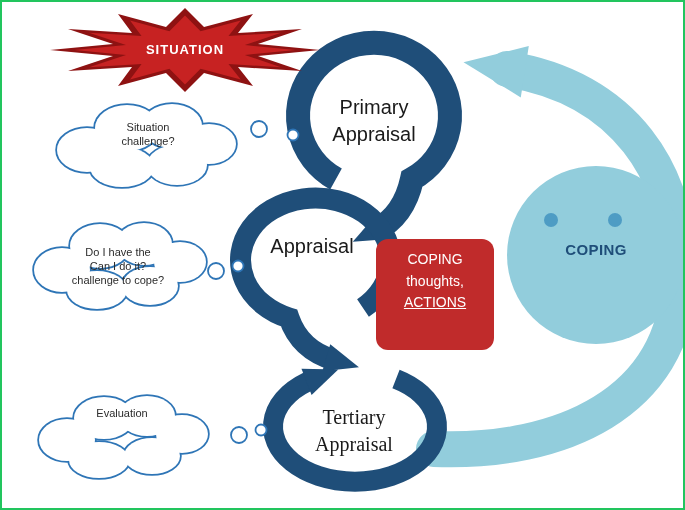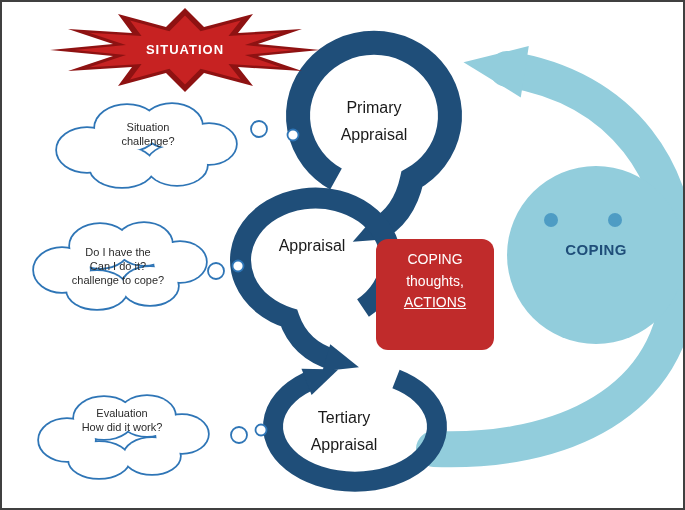--- a/index.html
+++ b/index.html
@@ -1,27 +1,27 @@
 <!DOCTYPE html>
 <html><head>
 <meta charset="utf-8">
 <style>
   html,body { margin:0; padding:0; background:#ffffff; }
   .stage {
     position:relative; width:685px; height:510px; box-sizing:border-box;
-    background:#ffffff; border:2px solid #404040; overflow:hidden;
+    background:#ffffff; border:2px solid #22c55e; overflow:hidden;
     font-family:"Liberation Sans", sans-serif;
   }
   .stage svg { position:absolute; left:0; top:0; }
   .txt { position:absolute; text-align:center; pointer-events:none; }
   .burst-label { width:150px; left:108px; top:40px; color:#ffffff; font-size:13px; font-weight:bold; letter-spacing:1px; }
-  .ring-label { width:140px; font-size:16px; color:#1a1a1a; line-height:27px; }
+  .ring-label { width:140px; font-size:20px; color:#1a1a1a; line-height:27px; }
   .ring1-label { left:302px; top:92px; }
   .ring2-label { left:240px; top:230px; line-height:28px; }
-  .ring3-label { left:272px; top:402px; }
+  .ring3-label { left:282px; top:402px;font-family:Liberation Serif, serif; }
   .cloud-text { width:160px; font-size:11px; color:#2b2b2b; line-height:14px; }
   .cloud1-text { left:66px; top:118px; }
   .cloud2-text { left:36px; top:243px; }
   .cloud3-text { left:40px; top:404px; }
   .box-text { left:376px; top:247px; width:114px; color:#ffffff; font-size:14px; line-height:21.5px; }
   .box-text .underl { text-decoration:underline; }
   .repertoire-text { left:514px; top:237px; width:160px; color:#1F4E79; font-size:15px; font-weight:bold; line-height:21px; letter-spacing:0.4px; }
   .cloud-stroke ellipse { fill:#ffffff; stroke:#2E75B6; stroke-width:3.5; }
   .cloud-fill ellipse { fill:#ffffff; }
   .bubble circle { fill:#ffffff; stroke:#2E75B6; stroke-width:1.8; }
@@ -145,21 +145,20 @@
     <div>Situation</div>
     <div>challenge?</div>
   </div>
   <div class="txt cloud-text cloud2-text">
     <div>Do I have the</div>
     <div>Can I do it?</div>
     <div>challenge to cope?</div>
   </div>
   <div class="txt cloud-text cloud3-text">
     <div>Evaluation</div>
-    <div>How did it work?</div>
   </div>
 
   <div class="txt box-text">
     <div>COPING</div>
     <div>thoughts,</div>
     <div class="underl">ACTIONS</div>
   </div>
 
   <div class="txt repertoire-text">
     <div>COPING</div>

